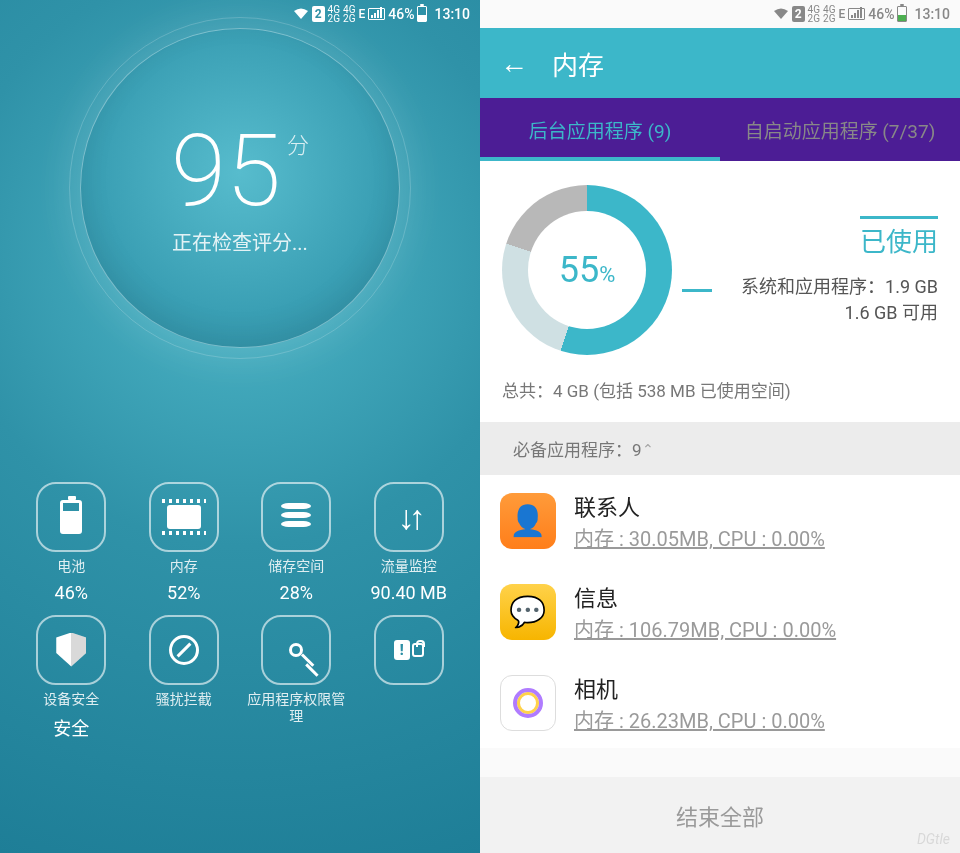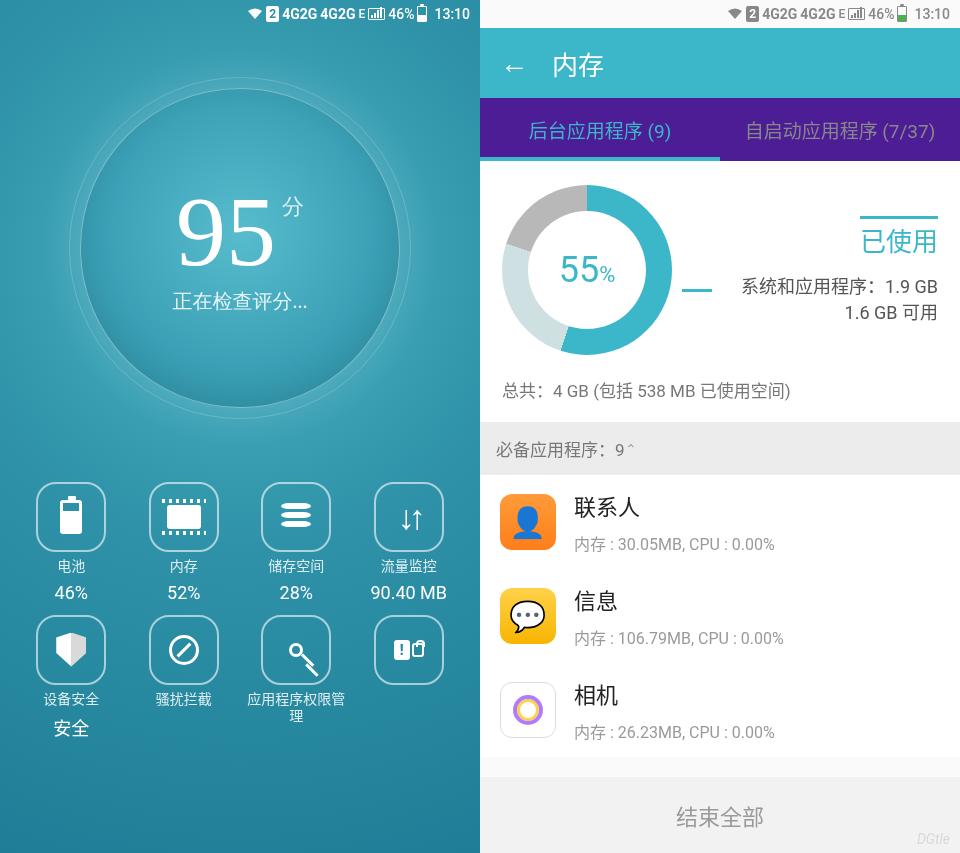--- a/index.html
+++ b/index.html
@@ -25,31 +25,31 @@
     font-size: 14px; font-weight: 500;
     color: #fff;
   }
   .status-bar .sim-badge {
     background: #fff; color: #2c8ea4;
     font-weight: 700; font-size: 12px;
     padding: 0 3px; border-radius: 2px; line-height: 16px;
   }
   .screen-right .status-bar { color: #888; }
   .screen-right .status-bar .sim-badge { background:#888; color:#fff; }
-  .status-stack { display:flex; flex-direction:row; font-size:14px; line-height:9px; font-weight:700; }
+  .status-stack { display:flex; flex-direction:column; font-size:10px; line-height:9px; font-weight:400; }
   .signal-bars { display:inline-flex; align-items:flex-end; gap:1px; height:12px; border:1px solid currentColor; padding:1px 2px; border-radius:1px;}
   .signal-bars span{ width:2px; background:currentColor; }
   .signal-bars span:nth-child(1){height:3px;} .signal-bars span:nth-child(2){height:5px;}
   .signal-bars span:nth-child(3){height:8px;} .signal-bars span:nth-child(4){height:11px;}
   .batt { width:10px; height:16px; border:1px solid currentColor; border-radius:1px; position:relative; display:inline-flex; align-items:flex-end;}
   .batt::before{content:""; position:absolute; top:-3px; left:2px; width:4px; height:2px; background:currentColor; border-radius:1px;}
   .batt i{ width:100%; height:46%; background:currentColor; }
   .screen-right .batt i{ background:#4caf50; }
 
-  .score-wrap { height:440px; display:flex; align-items:center; justify-content:center;font-family:Liberation Serif, serif; }
+  .score-wrap { height:440px; display:flex; justify-content:center; }
   .score-circle {
     width: 320px; height:320px; border-radius:50%;
     background: radial-gradient(circle at 50% 45%, #57bccd 0%, #3a9fb4 60%, #2b8ba1 100%);
     box-shadow: 0 0 40px 10px rgba(255,255,255,0.12), inset 0 -10px 30px rgba(0,0,0,0.08);
     border: 1px solid rgba(255,255,255,0.35);
     display:flex; flex-direction:column; align-items:center; justify-content:center;
     position:relative;
   }
   .score-circle::after{
     content:""; position:absolute; inset:-12px; border-radius:50%;
@@ -116,31 +116,31 @@
     background: conic-gradient(#3cb7c9 0 55%, #cfe0e3 55% 80%, #b8b8b8 80% 100%);
     display:flex;align-items:center;justify-content:center;}
   .donut::after{content:"";position:absolute;inset:26px;background:#fff;border-radius:50%;}
   .donut-label{position:relative;z-index:1;font-size:36px;font-weight:400;color:#3cb7c9;}
   .donut-label small{font-size:22px;}
   .donut-info{flex:1; text-align:right; font-size:18px; color:#555;}
   .used-label{ color:#3cb7c9; font-size:26px; padding-bottom:4px; border-top:3px solid #3cb7c9; display:inline-block; margin-left:30px; padding-top:2px;}
   .donut-connector{height:3px;background:#3cb7c9;flex:0 0 30px;margin-top:40px;}
   .total-line{ background:#fff; padding:4px 22px 20px; color:#777; font-size:17px;}
 
-  .section-hdr{ background:#ececec; color:#777; font-size:17px; padding:14px 16px; display:flex; align-items:center; justify-content:flex-start; cursor:pointer;}
+  .section-hdr{ background:#ececec; color:#777; font-size:17px; padding:14px 33px; display:flex; align-items:center; justify-content:flex-start; cursor:pointer;}
   .chev{ transform:rotate(180deg); font-size:14px; opacity:.6;}
 
   .app-row{ display:flex; align-items:center; gap:18px; padding:14px 20px; background:#fff; cursor:pointer;}
   .app-ico{ width:56px;height:56px;border-radius:12px; display:flex;align-items:center;justify-content:center;font-size:30px;color:#fff;}
   .app-ico.contacts{ background:linear-gradient(#ff9b3a,#ff7e1a);}
   .app-ico.messages{ background:linear-gradient(#ffd24a,#f7b500);}
   .app-ico.camera{ background:#fff;border:1px solid #ddd;}
   .app-ico.camera span{width:30px;height:30px;border:4px solid #b07cff;border-radius:50%;box-shadow:0 0 0 3px #ffd24a inset;}
   .app-name{ font-size:22px; color:#222;}
-  .app-sub{ font-size:16px; color:#9a9a9a; margin-top:10px;}
+  .app-sub{ font-size:20px; color:#9a9a9a; margin-top:2px;text-decoration:underline;}
 
   .footer-btn{ margin-top:auto; background:#f2f2f2; color:#9a9a9a; font-size:22px; text-align:center; padding:22px 0; cursor:pointer;}
   .wm{position:absolute;right:10px;bottom:6px;font-size:14px;opacity:.12;font-style:italic;pointer-events:none;}
 </style>
 </head>
 <body>
 
 <div class="screen screen-left">
   <div class="status-bar">
     <svg width="16" height="12" viewBox="0 0 16 12">

